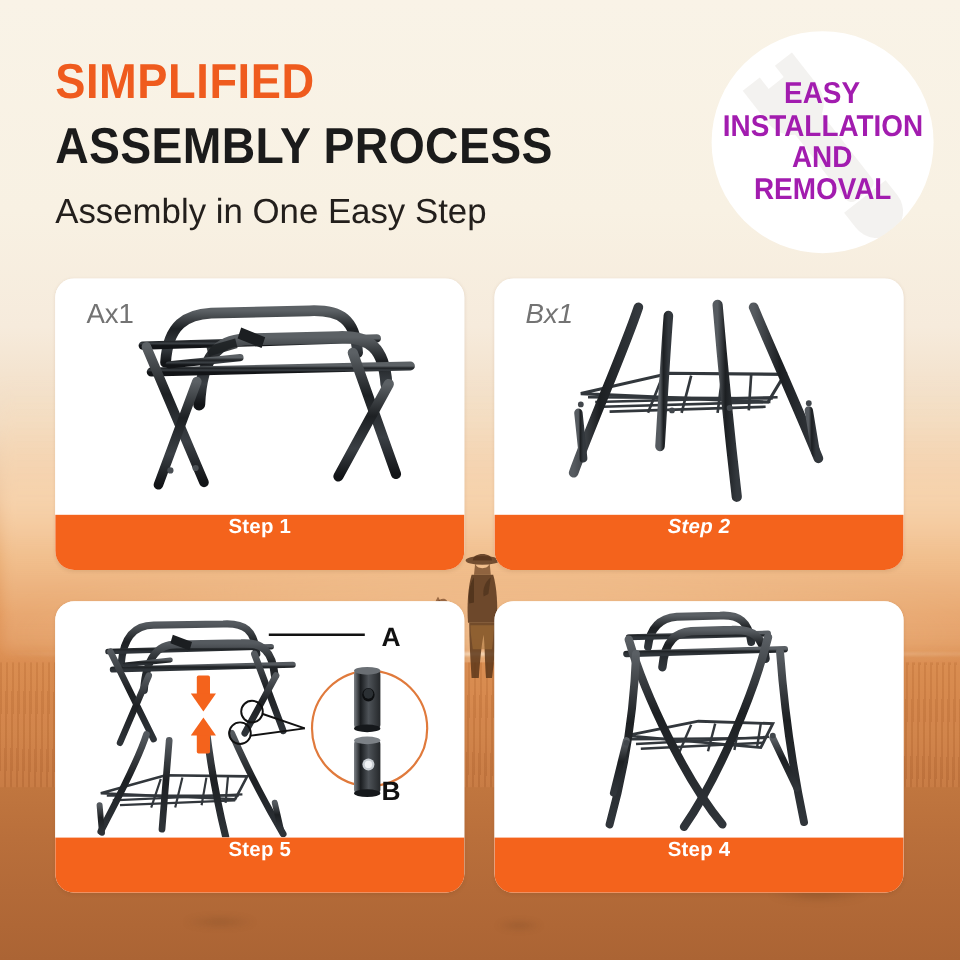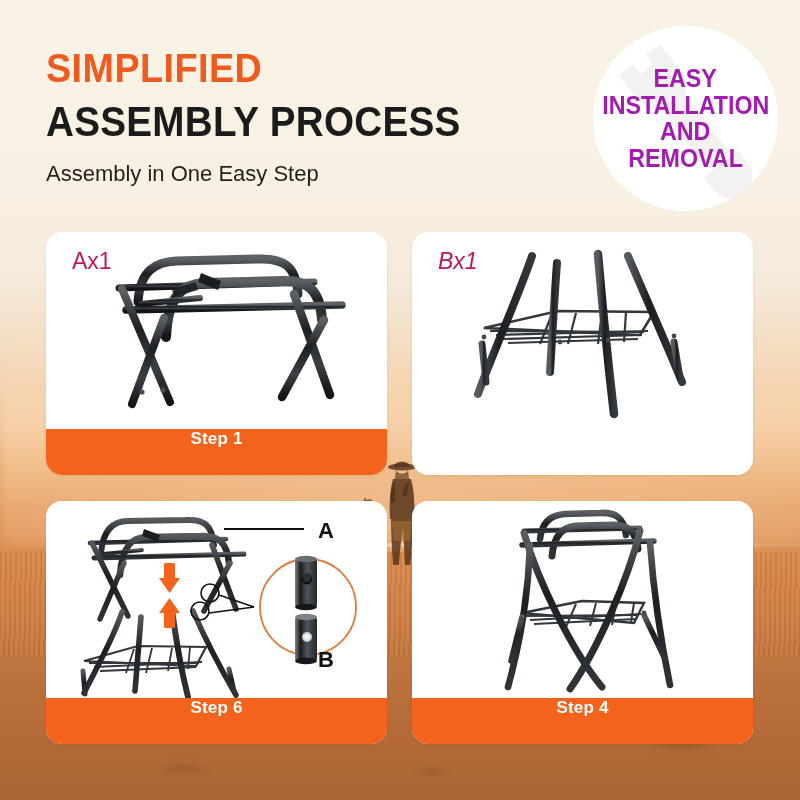--- a/index.html
+++ b/index.html
@@ -53,21 +53,21 @@
   
   .h-simplified{position:absolute;left:46px;top:48px;
     font-size:41px;font-weight:bold;letter-spacing:.5px;color:#ef5b1e;
     font-family:"Liberation Sans Narrow","Liberation Sans",sans-serif;
     transform:scaleX(.92);transform-origin:left center;line-height:1;}
   .h-assembly{position:absolute;left:46px;top:101px;
     font-size:42px;font-weight:bold;letter-spacing:.3px;color:#1b1b1b;
     font-family:"Liberation Sans Narrow","Liberation Sans",sans-serif;
     transform:scaleX(.92);transform-origin:left center;line-height:1;}
   .h-sub{position:absolute;left:46px;top:162px;
-    font-size:22px;font-weight:normal;color:#231f1c;letter-spacing:0px;line-height:1.1;}
+    font-size:29px;font-weight:normal;color:#231f1c;letter-spacing:0px;line-height:1.1;}
 
   
   .badge{position:absolute;left:593px;top:26px;width:185px;height:185px;border-radius:50%;
     background:#ffffff;overflow:hidden;}
   .badge-wm{position:absolute;left:0;top:0;width:185px;height:185px;opacity:.085;}
   .badge-text{position:absolute;inset:0;display:flex;flex-direction:column;
     align-items:center;justify-content:center;gap:1px;
     font-family:"Liberation Sans Narrow","Liberation Sans",sans-serif;
     font-weight:bold;color:#a21caf;line-height:1.02;}
   .badge-text span{display:block;transform:scaleX(.93);}
@@ -76,21 +76,21 @@
   .bl3{font-size:25px;}
   .bl4{font-size:25px;}
 
   
   .card{position:absolute;width:341px;height:243px;border-radius:16px;overflow:hidden;
     background:#ffffff;box-shadow:0 1px 3px rgba(90,50,20,.10);}
   .card-body{position:absolute;left:0;right:0;top:0;height:197px;background:#fff;overflow:hidden;}
   .card-foot{position:absolute;left:0;right:0;bottom:0;height:46px;background:#f4631c;
     display:flex;align-items:flex-start;justify-content:center;}
   .card-foot span{color:#fff;font-size:17px;font-weight:bold;letter-spacing:.2px;}
-  .part-label{position:absolute;left:26px;top:16px;font-size:23px;color:#be185d;font-weight:normal;}
+  .part-label{position:absolute;left:26px;top:16px;font-size:23px;color:#737373;font-weight:normal;}
 
   #card1{left:46px;top:232px;}
   #card2{left:412px;top:232px;font-style:italic;}
   #card3{left:46px;top:501px;}
   #card4{left:412px;top:501px;}
 
   .art{position:absolute;inset:0;}
   .art svg{display:block;width:100%;height:100%;}
 
   
@@ -232,20 +232,23 @@
           </g>
           <g fill="#42474c">
             <circle cx="72" cy="105" r="2.4"></circle>
               <circle cx="148" cy="110" r="2.4"></circle>
             <circle cx="196" cy="108" r="2.4"></circle>
               <circle cx="262" cy="104" r="2.4"></circle>
           </g>
         </svg>
       </div>
     </div>
+    <div class="card-foot">
+      <span>Step 2</span>
+    </div>
   </div>
 
   <div class="card" id="card3">
     <div class="card-body">
       <div class="art">
         <svg viewBox="0 0 341 197">
           <defs>
             <linearGradient id="tube3" x1="0" y1="0" x2="0" y2="1">
               <stop offset="0%" stop-color="#555a5f"></stop>
                 <stop offset="45%" stop-color="#1d2023"></stop>
@@ -327,21 +330,21 @@
             <ellipse cx="260" cy="160" rx="11" ry="3.2" fill="#15181b"></ellipse>
             <circle cx="261" cy="136" r="5" fill="#c9ced3"></circle>
             <circle cx="261" cy="136" r="3" fill="#f1f3f5"></circle>
           </g>
         </svg>
       </div>
       <div class="lbl-A">A</div>
       <div class="lbl-B">B</div>
     </div>
     <div class="card-foot">
-      <span>Step 6</span>
+      <span>Step 5</span>
     </div>
   </div>
 
   <div class="card" id="card4">
     <div class="card-body">
       <div class="art">
         <svg viewBox="0 0 341 197">
           <defs>
             <linearGradient id="tube4" x1="0" y1="0" x2="0" y2="1">
               <stop offset="0%" stop-color="#5a5f64"></stop>

